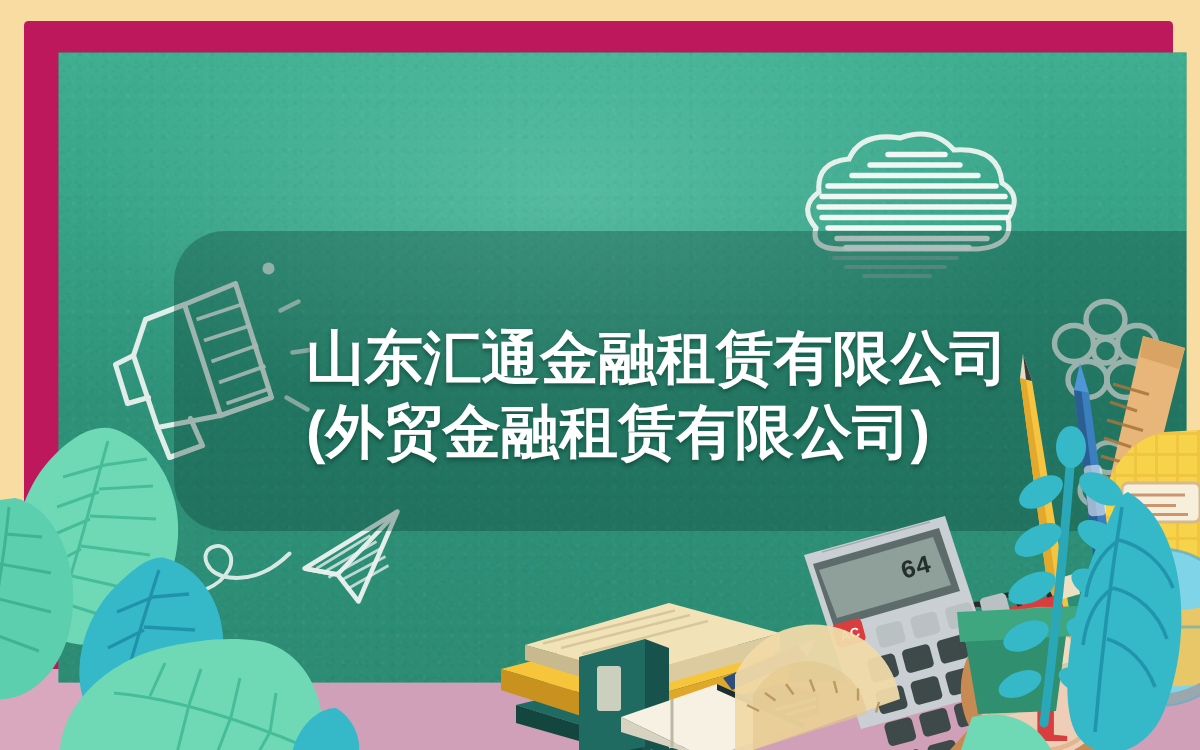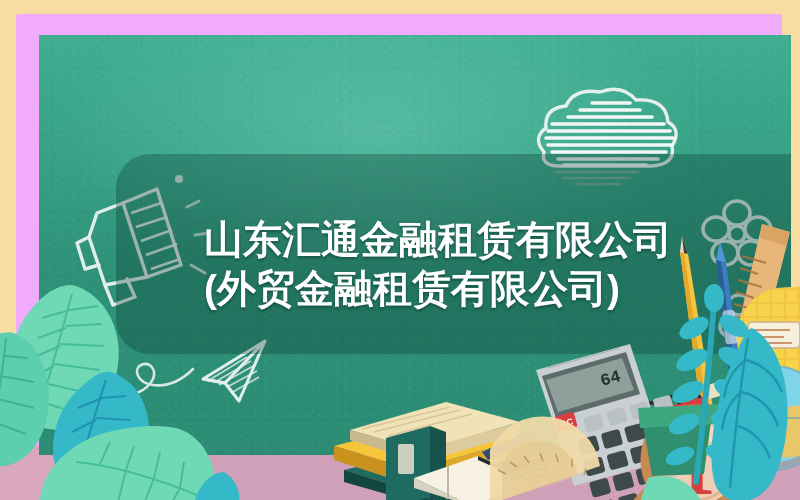--- a/index.html
+++ b/index.html
@@ -44,21 +44,21 @@
     background: #CFA0B8;
   }
 
   
   .board-frame {
     position: absolute;
     left: 16px;
     top: 14px;
     width: 766px;
     height: 432px;
-    background: #f0abfc;
+    background: #be185d;
     border-radius: 3px;
   }
   .board-frame-inner {
     position: absolute;
     left: 23px;
     top: 21px;
     width: 752px;
     height: 420px;
     background: #2E9279;
     overflow: hidden;

